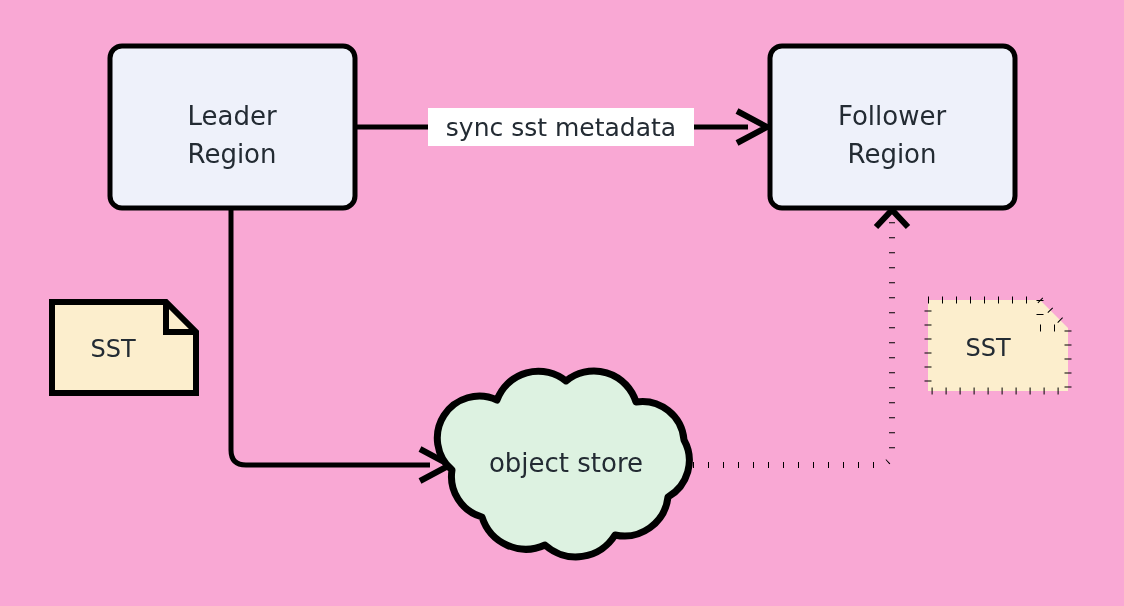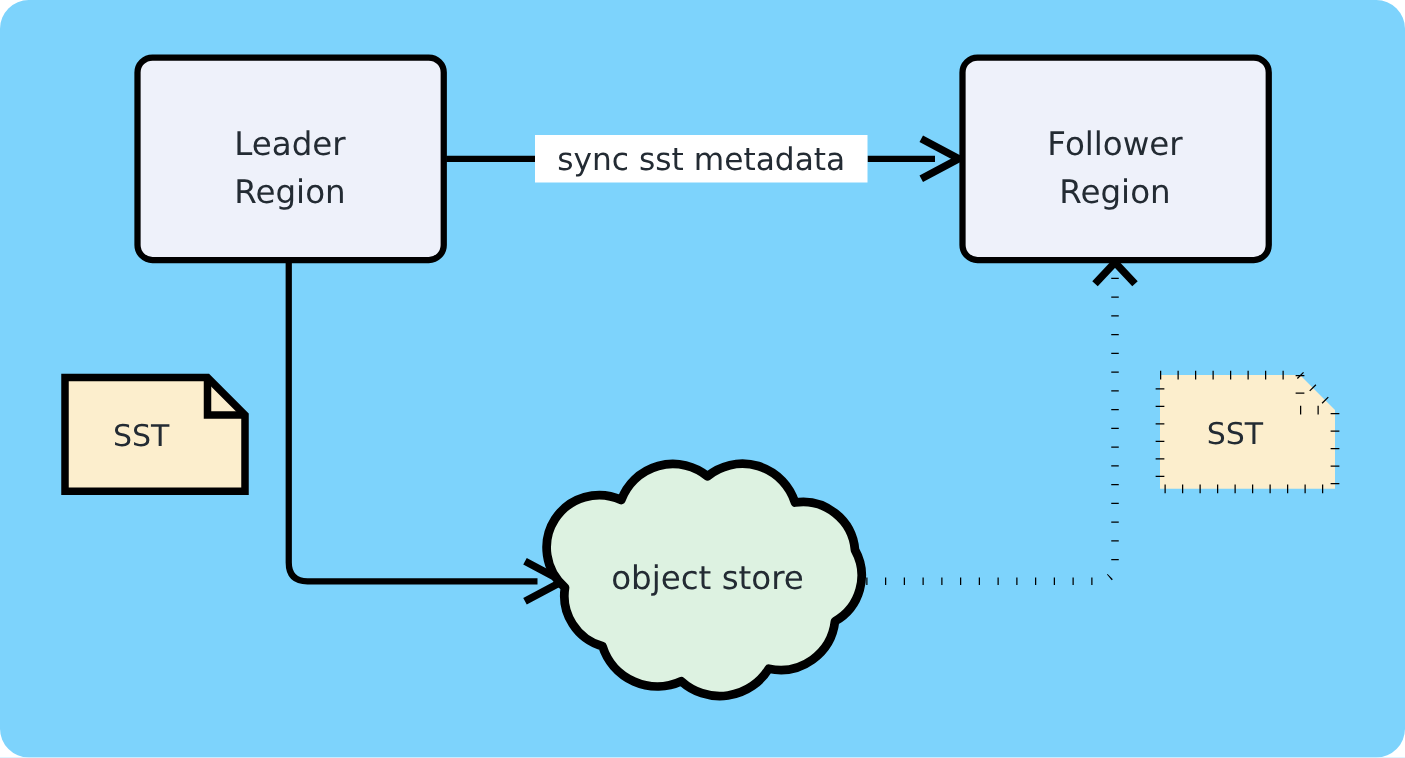--- a/index.html
+++ b/index.html
@@ -11,22 +11,21 @@
   body {
     width: 1124px;
     height: 606px;
     overflow: hidden;
     font-family: "DejaVu Sans", "Liberation Sans", sans-serif;
   }
   #diagram-root {
     position: relative;
     width: 1124px;
     height: 606px;
-    background: #7dd3fc;
-    border-radius: 23px;
+    background: #f9a8d4;
   }
   #diagram-svg {
     position: absolute;
     top: 0;
     left: 0;
     width: 1124px;
     height: 606px;
   }
   .node-label {
     font-family: "DejaVu Sans", "Liberation Sans", sans-serif;

